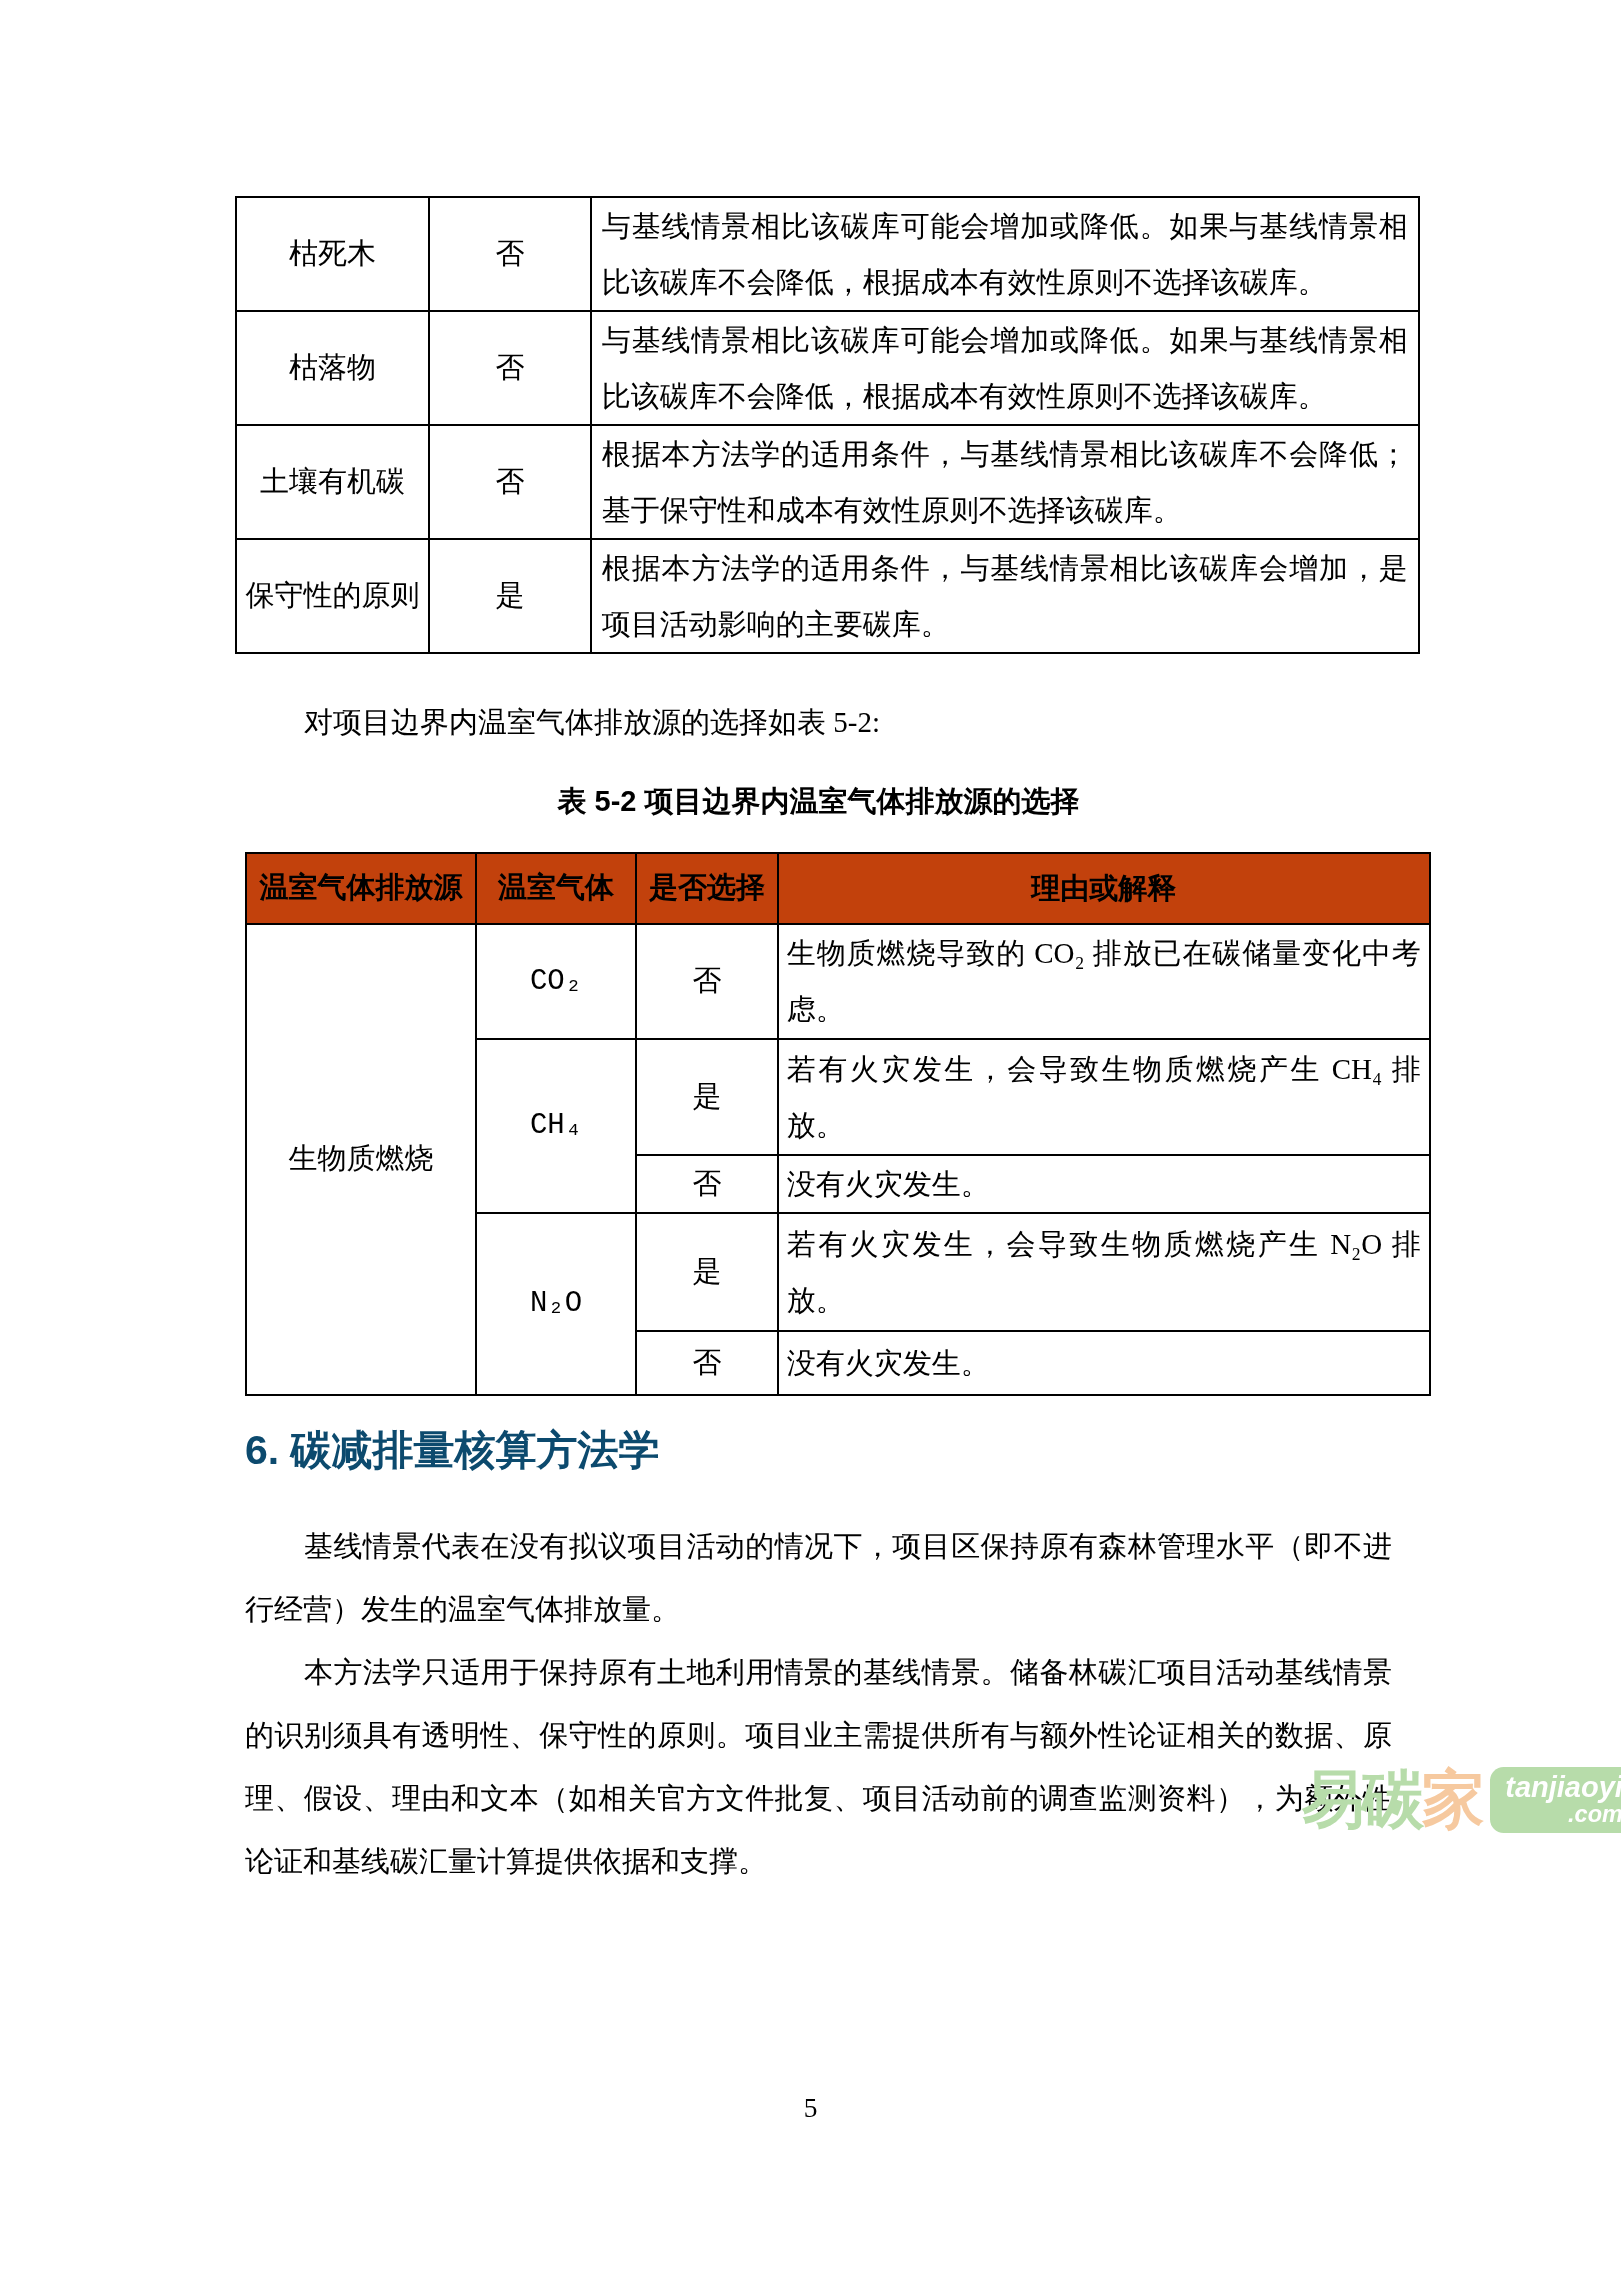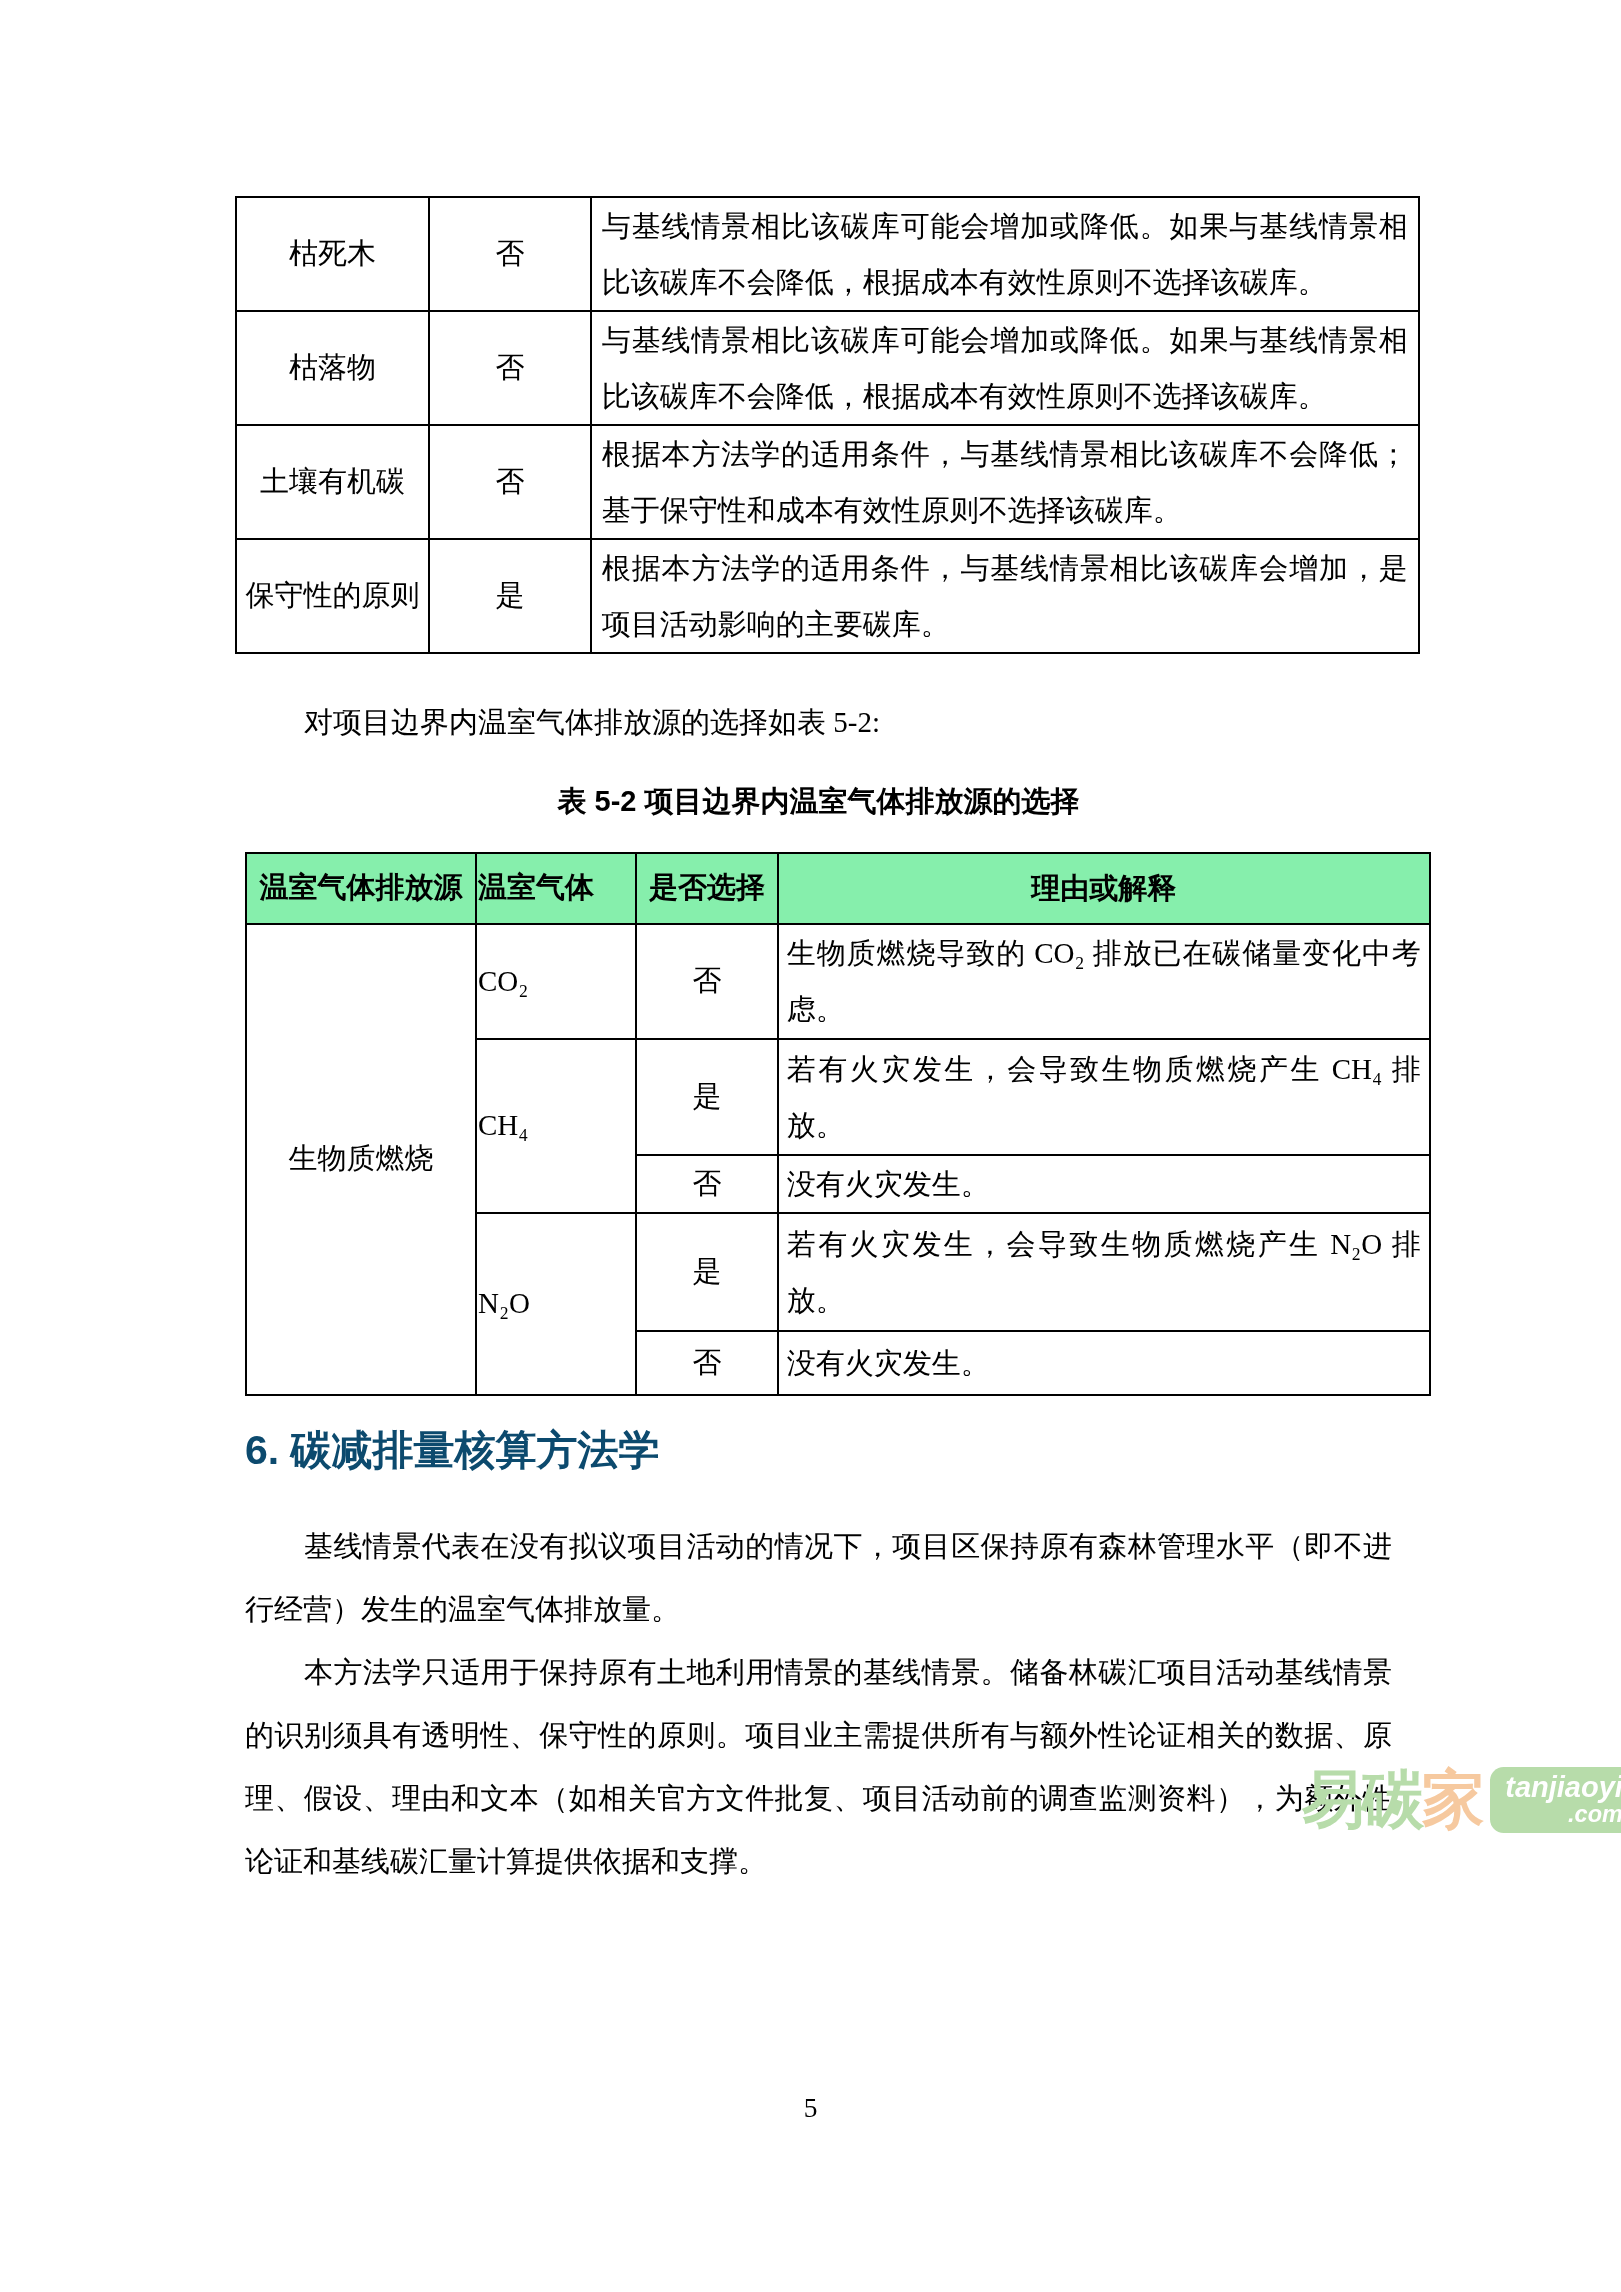--- a/index.html
+++ b/index.html
@@ -30,25 +30,25 @@
   p{margin:0;}
   .intro{margin-top:37px;font-size:29px;line-height:63px;text-indent:59px;}
   .caption{
     margin-top:24.5px;font-size:29px;line-height:44px;
     font-family:"Liberation Sans", sans-serif;font-weight:bold;text-align:center;
   }
   
   .t2{margin-left:245px;width:1155px;margin-top:29px;}
   .t2 td,.t2 th{border:2px solid #000;vertical-align:middle;font-size:29px;}
   .t2 th{
-    height:67px;background:#86efac;text-align:center;
+    height:67px;background:#c2410c;text-align:center;
     font-family:"Liberation Sans", sans-serif;font-weight:bold;
   }
   .t2 .c1{width:226px;text-align:center;}
-  .t2 .c2{width:156px;text-align:left;}
+  .t2 .c2{width:156px;text-align:center;font-family:Liberation Mono, monospace;}
   .t2 .c3{width:138px;text-align:center;}
   .t2 .c4{width:634px;text-align:justify;padding:0 7.8px;line-height:56px;}
   .t2 tr.r1{height:115px;}
   .t2 tr.r2{height:116px;}
   .t2 tr.r3{height:57px;}
   .t2 tr.r4{height:118px;}
   .t2 tr.r5{height:64px;}
   
   h1,h2{font-family:"Liberation Sans", sans-serif;margin:0;margin-left:245px;color:#0c4a6e;}
   h1{margin-top:29px;font-size:41px;line-height:51px;font-weight:bold;}

